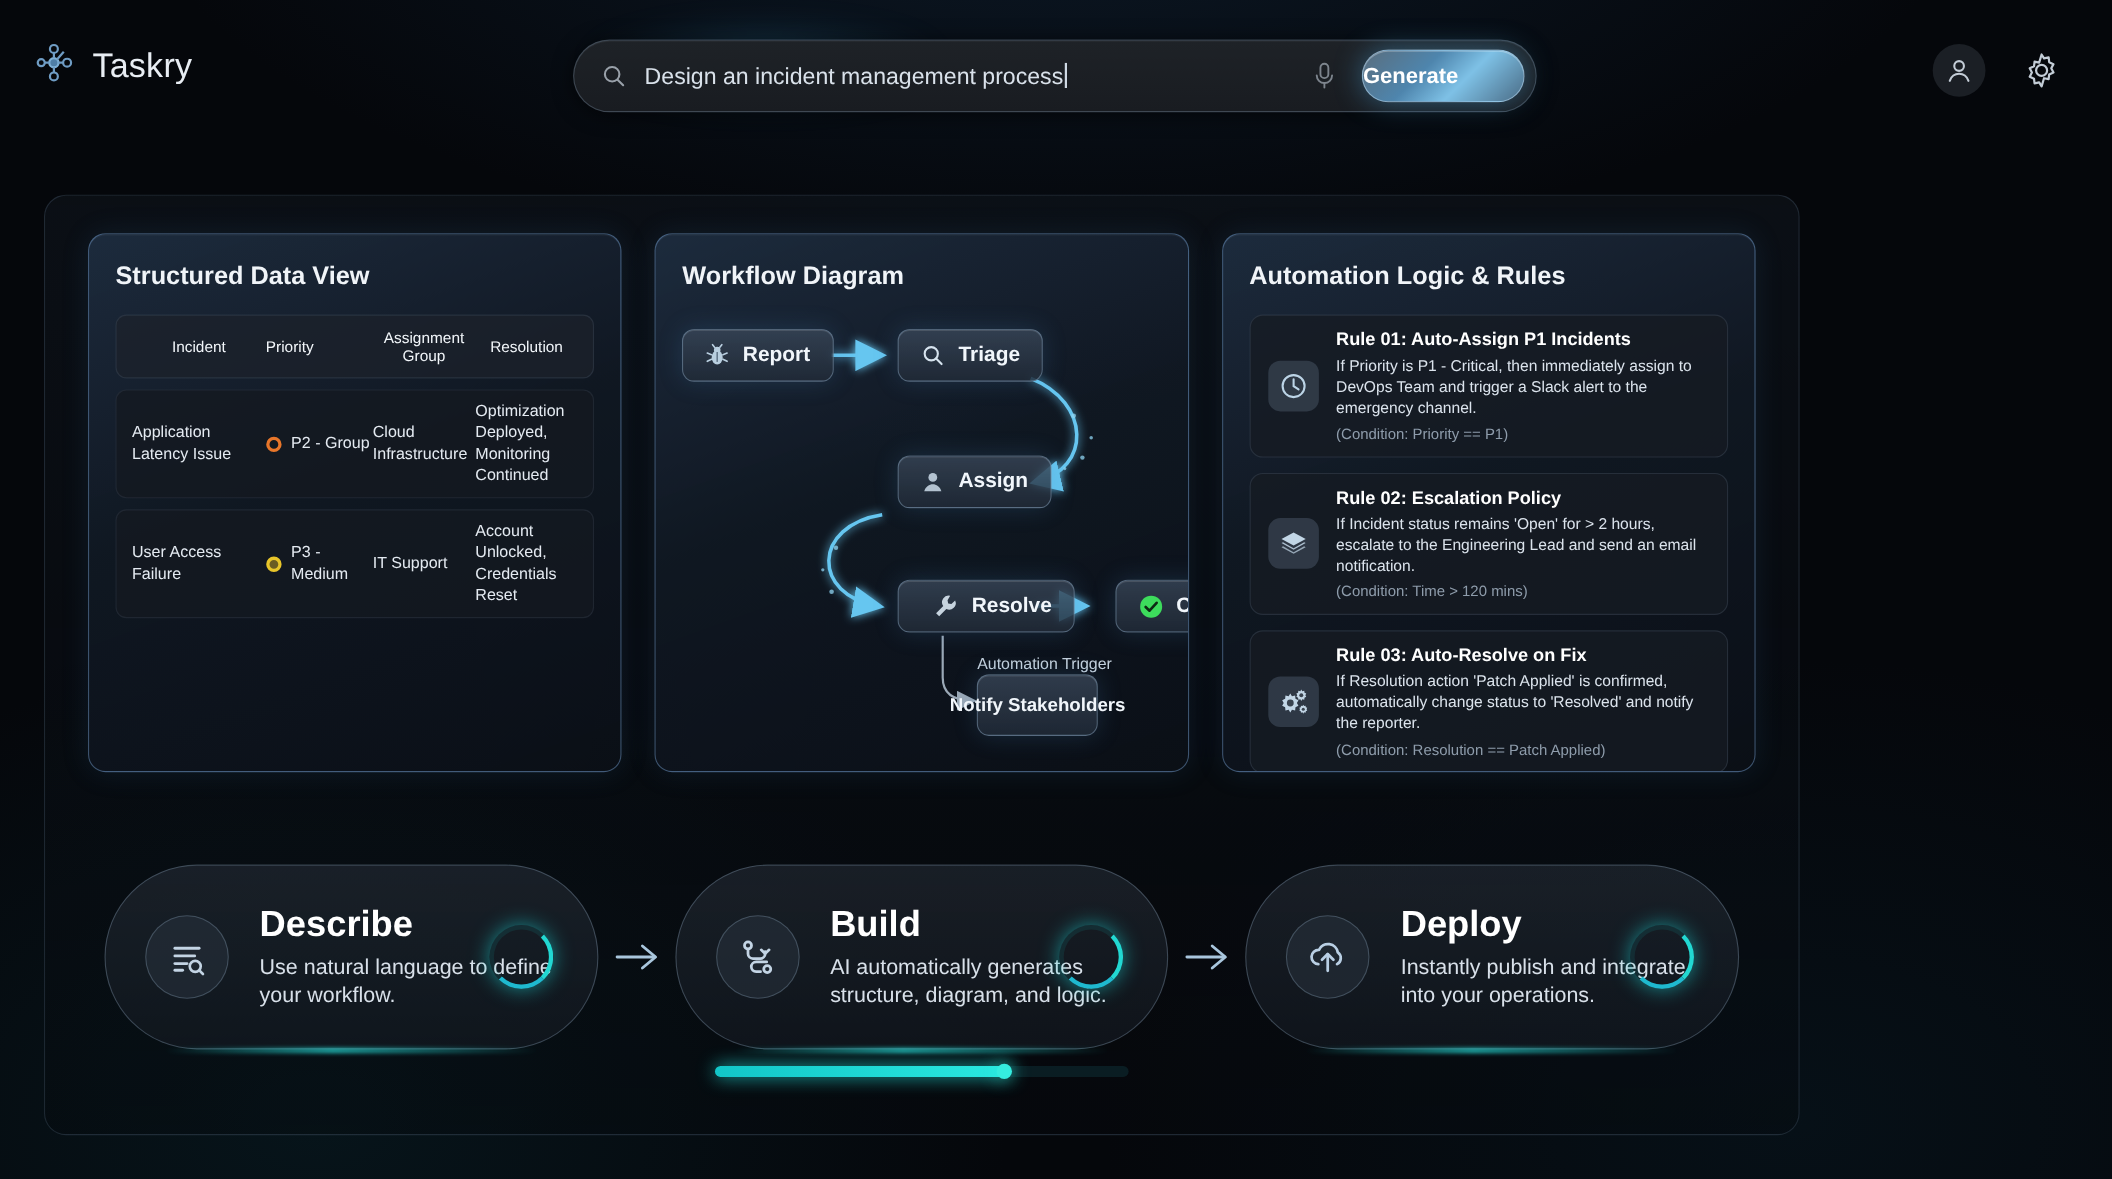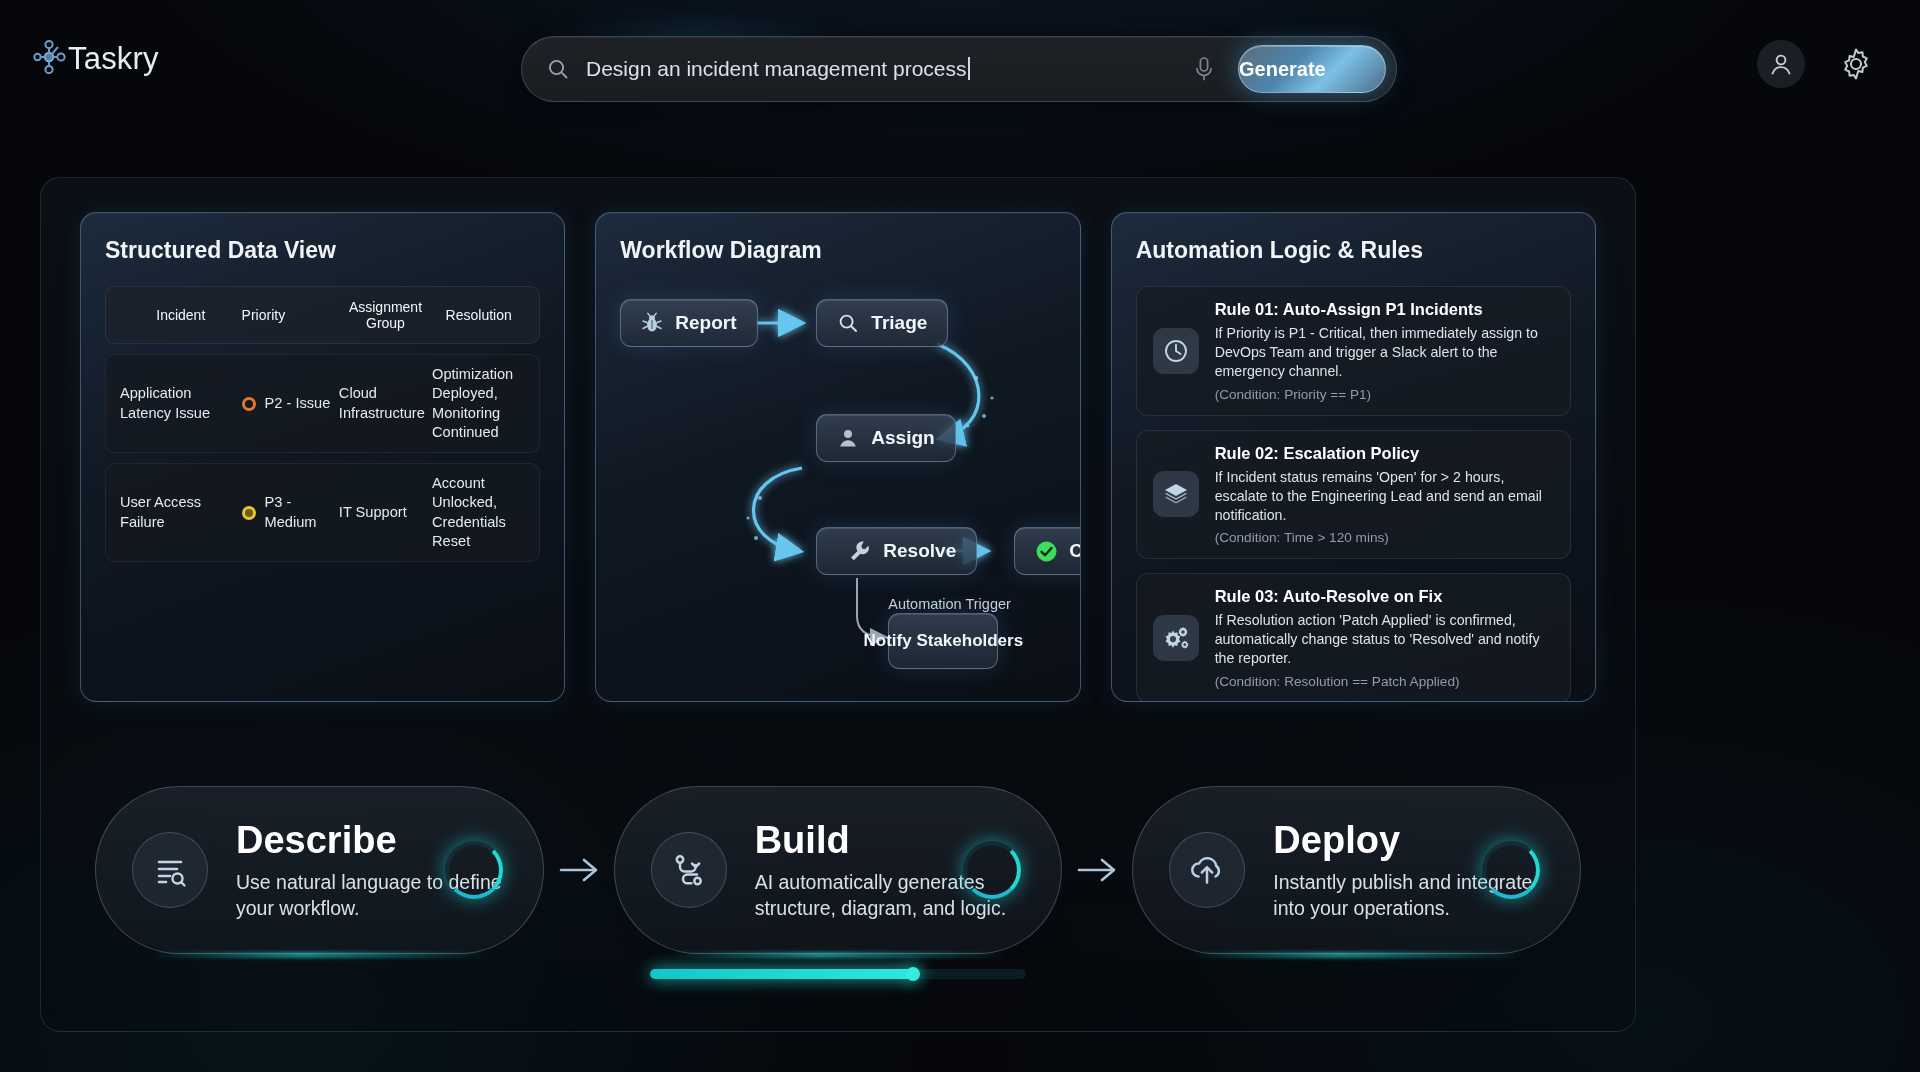--- a/index.html
+++ b/index.html
@@ -13,21 +13,21 @@
     position:relative;
     background:
       radial-gradient(1200px 500px at 50% -120px, rgba(18,40,62,.55), transparent 70%),
       radial-gradient(900px 600px at 15% 95%, rgba(10,45,55,.35), transparent 70%),
       radial-gradient(900px 600px at 85% 95%, rgba(10,40,55,.28), transparent 70%),
       #05070b;
   }
 
   
   .topbar { position:absolute; left:0; top:0; width:1920px; height:128px; }
-  .brand { position:absolute; left:30px; top:38px; display:flex; align-items:center; }
+  .brand { position:absolute; left:30px; top:38px; display:flex; align-items:center; gap:16px; }
   .brand-name { font-size:31px; color:#e8edf3; letter-spacing:.2px; }
 
   .searchwrap { position:absolute; left:521px; top:36px; width:876px; height:66px; }
   .search-glow {
     position:absolute; left:530px; top:24px; width:330px; height:70px;
     background:radial-gradient(ellipse at center, rgba(62,170,225,.40), rgba(40,140,200,0) 70%);
     filter:blur(16px); pointer-events:none;
   }
   .searchbar {
     position:absolute; inset:0;
@@ -157,21 +157,21 @@
     border-radius:3px;
     background:linear-gradient(90deg, rgba(0,220,220,0), #27e6e0 45%, rgba(0,220,220,0));
     filter:blur(2px); opacity:.85;
   }
   .step-ico-circle {
     width:76px; height:76px; border-radius:50%; flex:0 0 auto;
     background:rgba(42,52,64,.5); border:1px solid rgba(150,175,200,.3);
     display:flex; align-items:center; justify-content:center;
   }
   .step-text { flex:1; }
-  .step-title { font-size:38px; font-weight:bold; color:#ffffff; margin-bottom:8px; }
+  .step-title { font-size:33px; font-weight:bold; color:#ffffff; margin-bottom:8px; }
   .step-desc { font-size:19.5px; color:#d8e0e9; line-height:1.32; }
   .spinner {
     position:absolute; right:40px; top:50%; transform:translateY(-50%);
     width:58px; height:58px; border-radius:50%;
     border:4px solid rgba(25,200,200,.10);
     border-right-color:#22d8d2; border-bottom-color:#1fb9cf;
     box-shadow:0 0 18px rgba(30,215,215,.6);
   }
   .step-arrow { width:70px; flex:0 0 auto; display:flex; align-items:center; justify-content:center; }
   .progress-wrap {
@@ -265,21 +265,21 @@
         <div class="c1">Priority</div>
         <div class="c2">Assignment Group</div>
         <div class="c3">Resolution</div>
       </div>
 
 
       <div class="tbl-row">
         <div class="c0">Application Latency Issue</div>
         <div class="c1">
           <span class="pri-dot" style="background:transparent;border:3.5px solid #e8762a;"></span>
-          <span>P2 - Issue</span>
+          <span>P2 - Group</span>
         </div>
         <div class="c2">Cloud Infrastructure</div>
         <div class="c3">Optimization Deployed, Monitoring Continued</div>
       </div>
 
       <div class="tbl-row">
         <div class="c0">User Access Failure</div>
         <div class="c1">
           <span class="pri-dot" style="background:#6b5c22;border:3.5px solid #e8c52a;"></span>
           <span>P3 - Medium</span>

